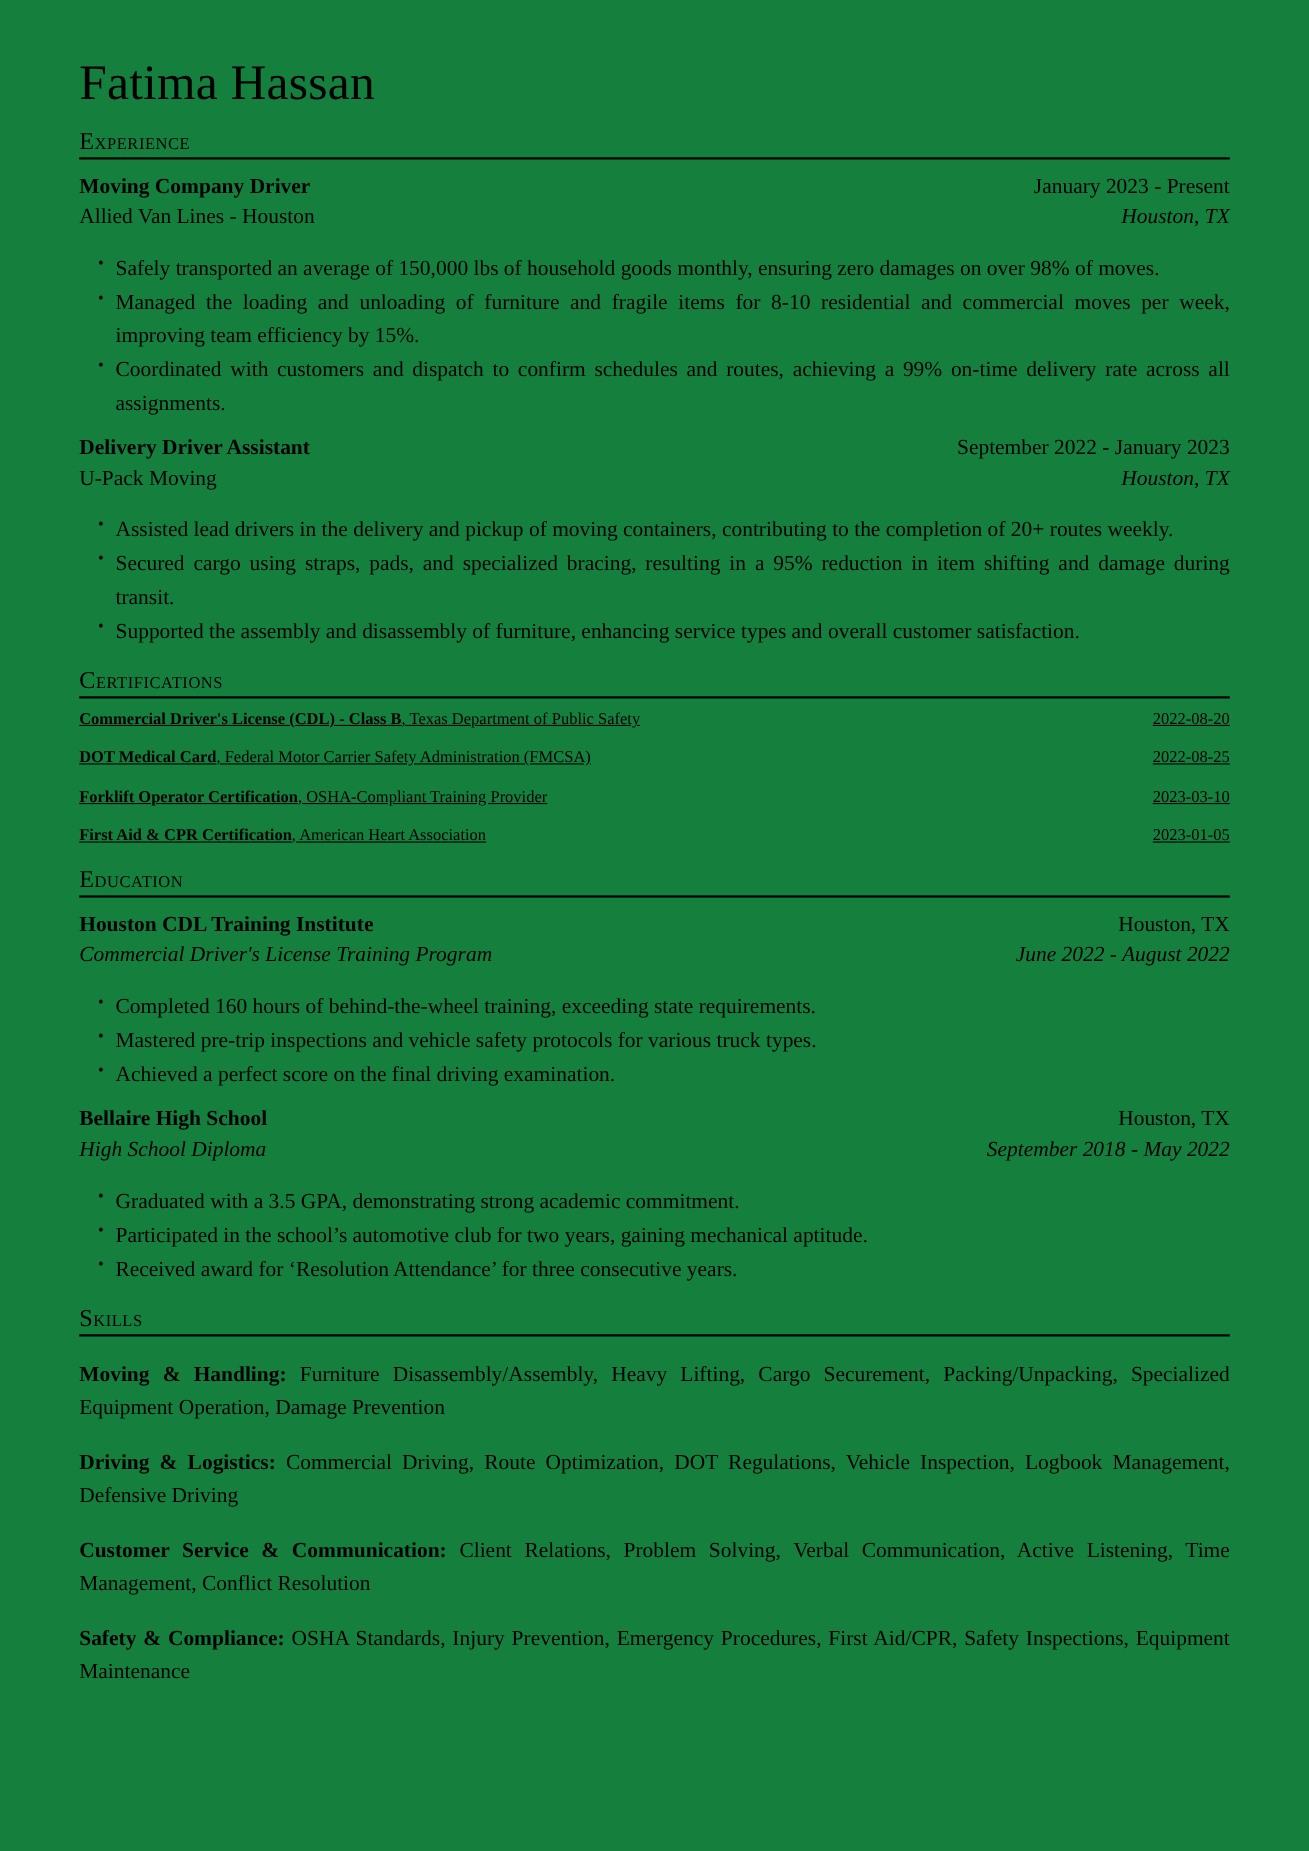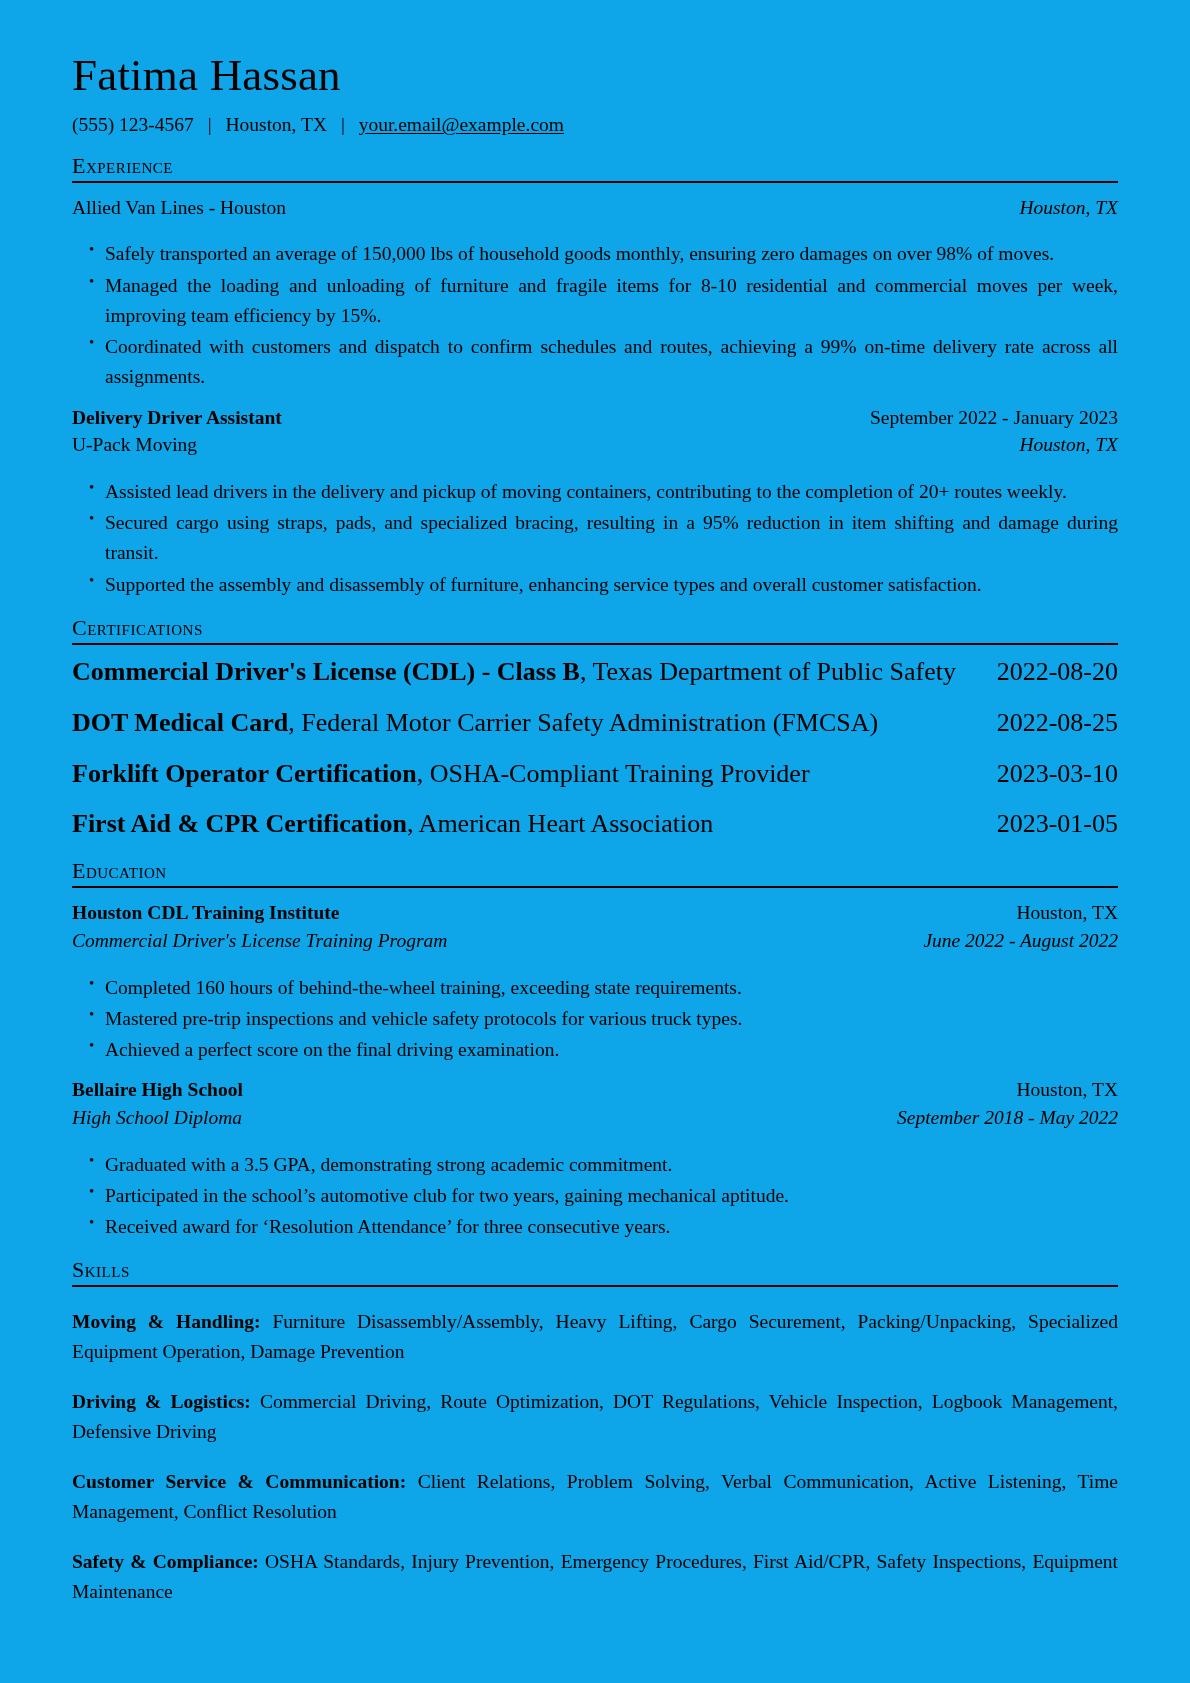--- a/index.html
+++ b/index.html
@@ -8,21 +8,21 @@
     background: #ffffff;
   }
   body {
     font-family: "Liberation Serif", "DejaVu Serif", serif;
     color: #000000;
   }
   .page {
     width: 1190px;
     min-height: 1683px;
     margin: 0 auto;
-    background: #0ea5e9;
+    background: #15803d;
     box-sizing: border-box;
     padding: 44px 72px 40px 72px;
     position: relative;
   }
 
   
   .name {
     font-size: 45px;
     line-height: 1.12;
     font-weight: normal;
@@ -110,23 +110,24 @@
     top: -1px;
     font-size: 15px;
   }
   ul.bullets li:last-child { margin-bottom: 0; }
 
   
   .cert-row {
     display: flex;
     justify-content: space-between;
     align-items: baseline;
-    font-size: 26px;
+    font-size: 15px;
     line-height: 1.42;
     margin-bottom: 14px;
+    text-decoration: underline;
   }
   .cert-row:last-child { margin-bottom: 0; }
   .cert-row .cert-left { flex: 1 1 auto; padding-right: 16px; }
   .cert-row .cert-name { font-weight: bold; }
   .cert-row .cert-issuer { font-weight: normal; }
   .cert-row .cert-date { flex: 0 0 auto; white-space: nowrap; }
 
   
   .skill-group {
     font-size: 19.5px;
@@ -140,34 +141,31 @@
   .skill-cat { font-weight: bold; }
   .skill-list { font-weight: normal; }
 </style>
 </head>
 <body>
 
 <div class="page">
 
   <header>
     <h1 class="name">Fatima Hassan</h1>
-    <div class="contact">
-      <span>(555) 123-4567</span>
-      <span class="sep">|</span>
-      <span>Houston, TX</span>
-      <span class="sep">|</span>
-      <span class="email">your.email@example.com</span>
-    </div>
   </header>
 
   <section class="section">
     <h2 class="section-title">Experience</h2>
     <div class="rule"></div>
 
     <div class="entry">
+      <div class="row row-title">
+        <span class="left">Moving Company Driver</span>
+        <span class="right">January 2023 - Present</span>
+      </div>
       <div class="row row-sub">
         <span class="left">Allied Van Lines - Houston</span>
         <span class="right">Houston, TX</span>
       </div>
       <ul class="bullets">
         <li>Safely transported an average of 150,000 lbs of household goods monthly, ensuring zero damages on over 98% of moves.</li>
         <li>Managed the loading and unloading of furniture and fragile items for 8-10 residential and commercial moves per week, improving team efficiency by 15%.</li>
         <li>Coordinated with customers and dispatch to confirm schedules and routes, achieving a 99% on-time delivery rate across all assignments.</li>
       </ul>
     </div>

